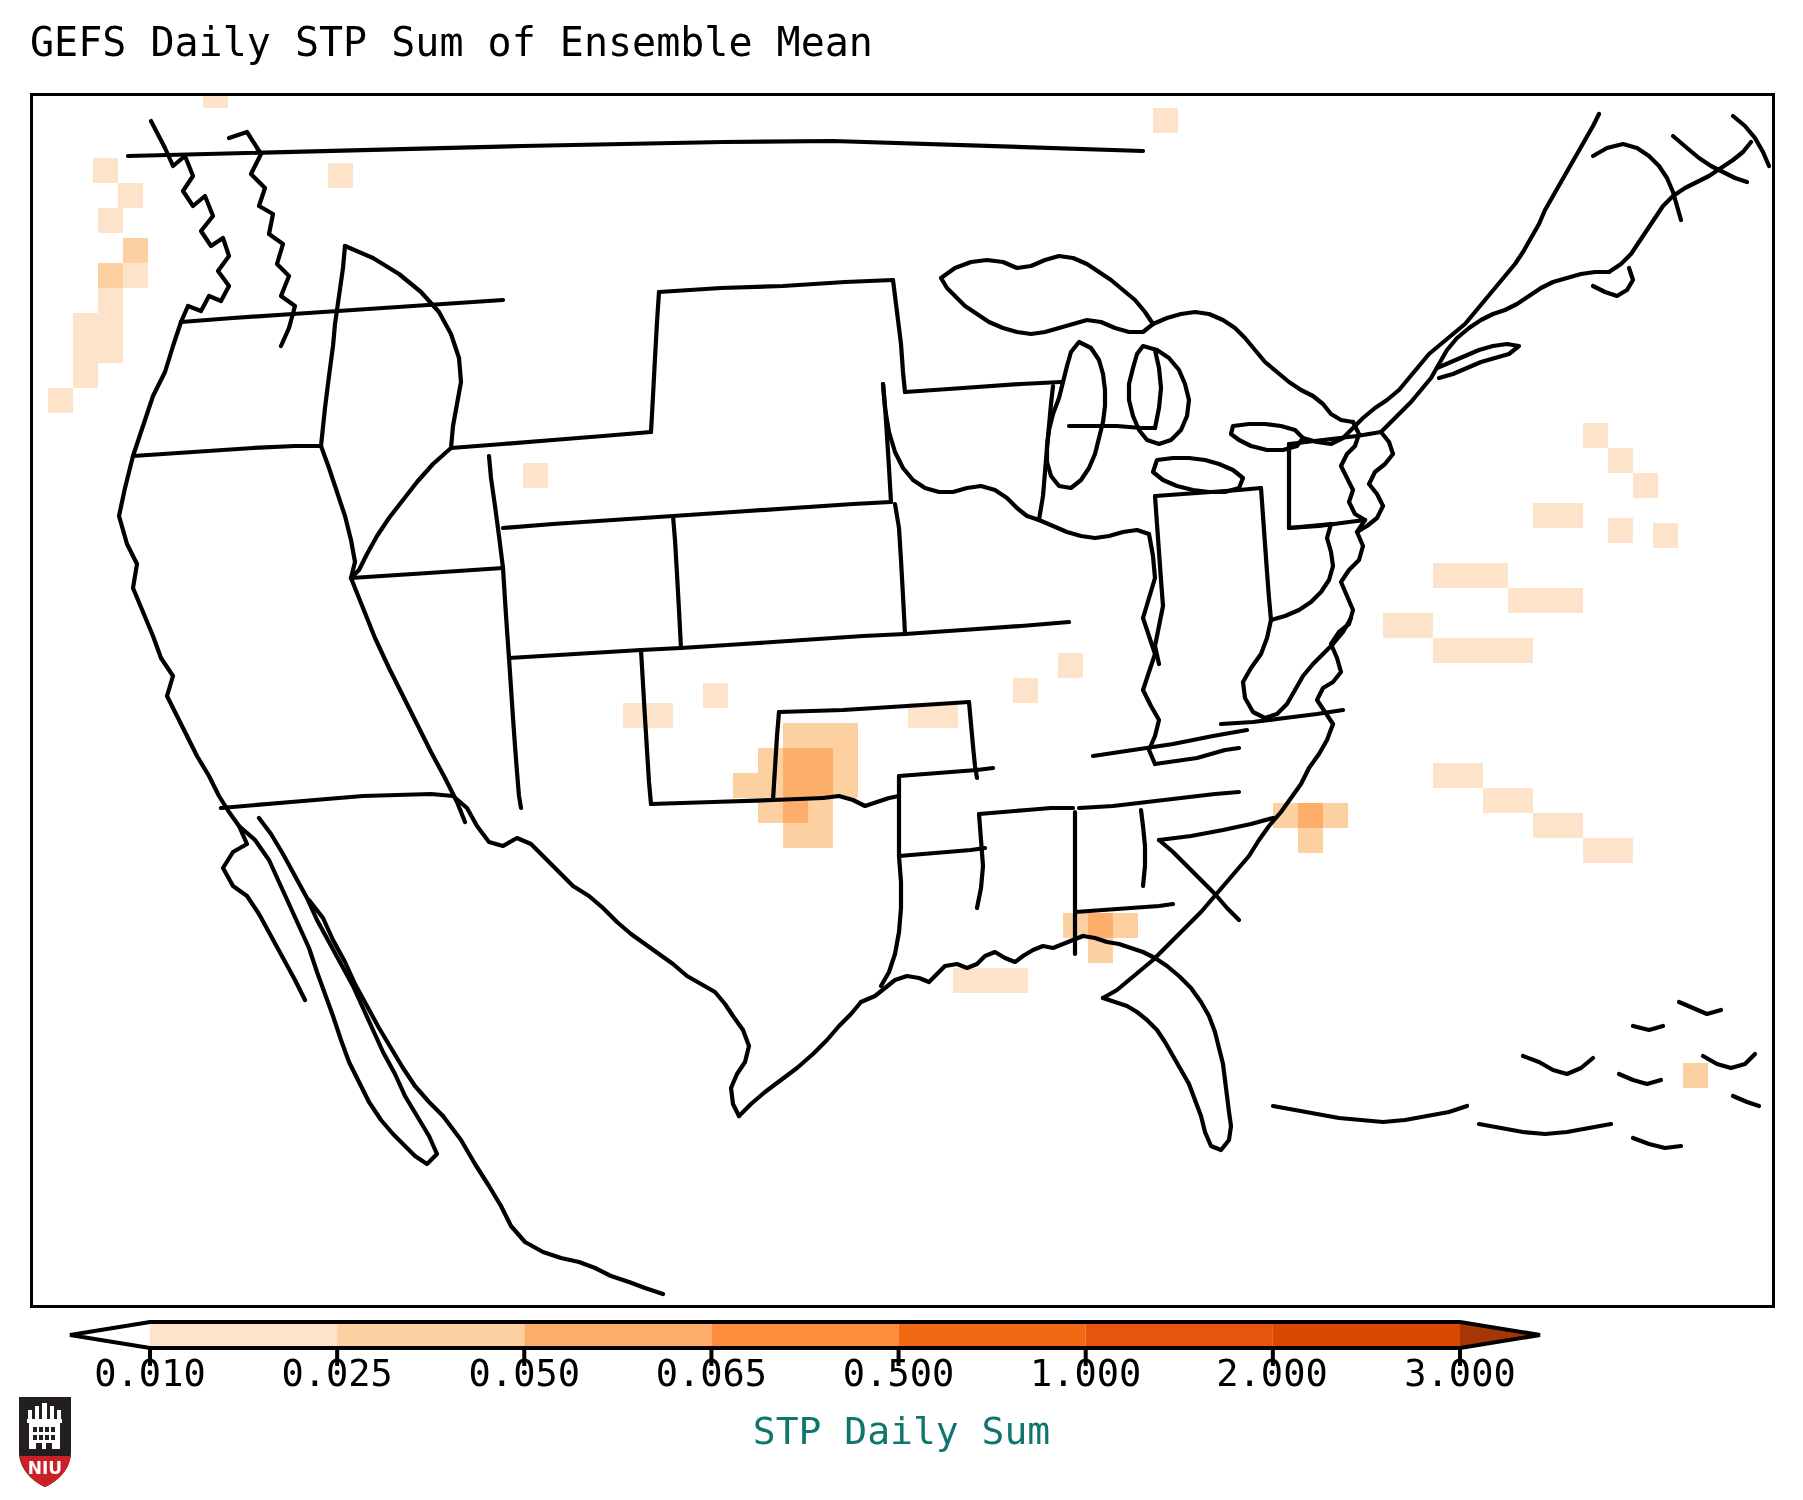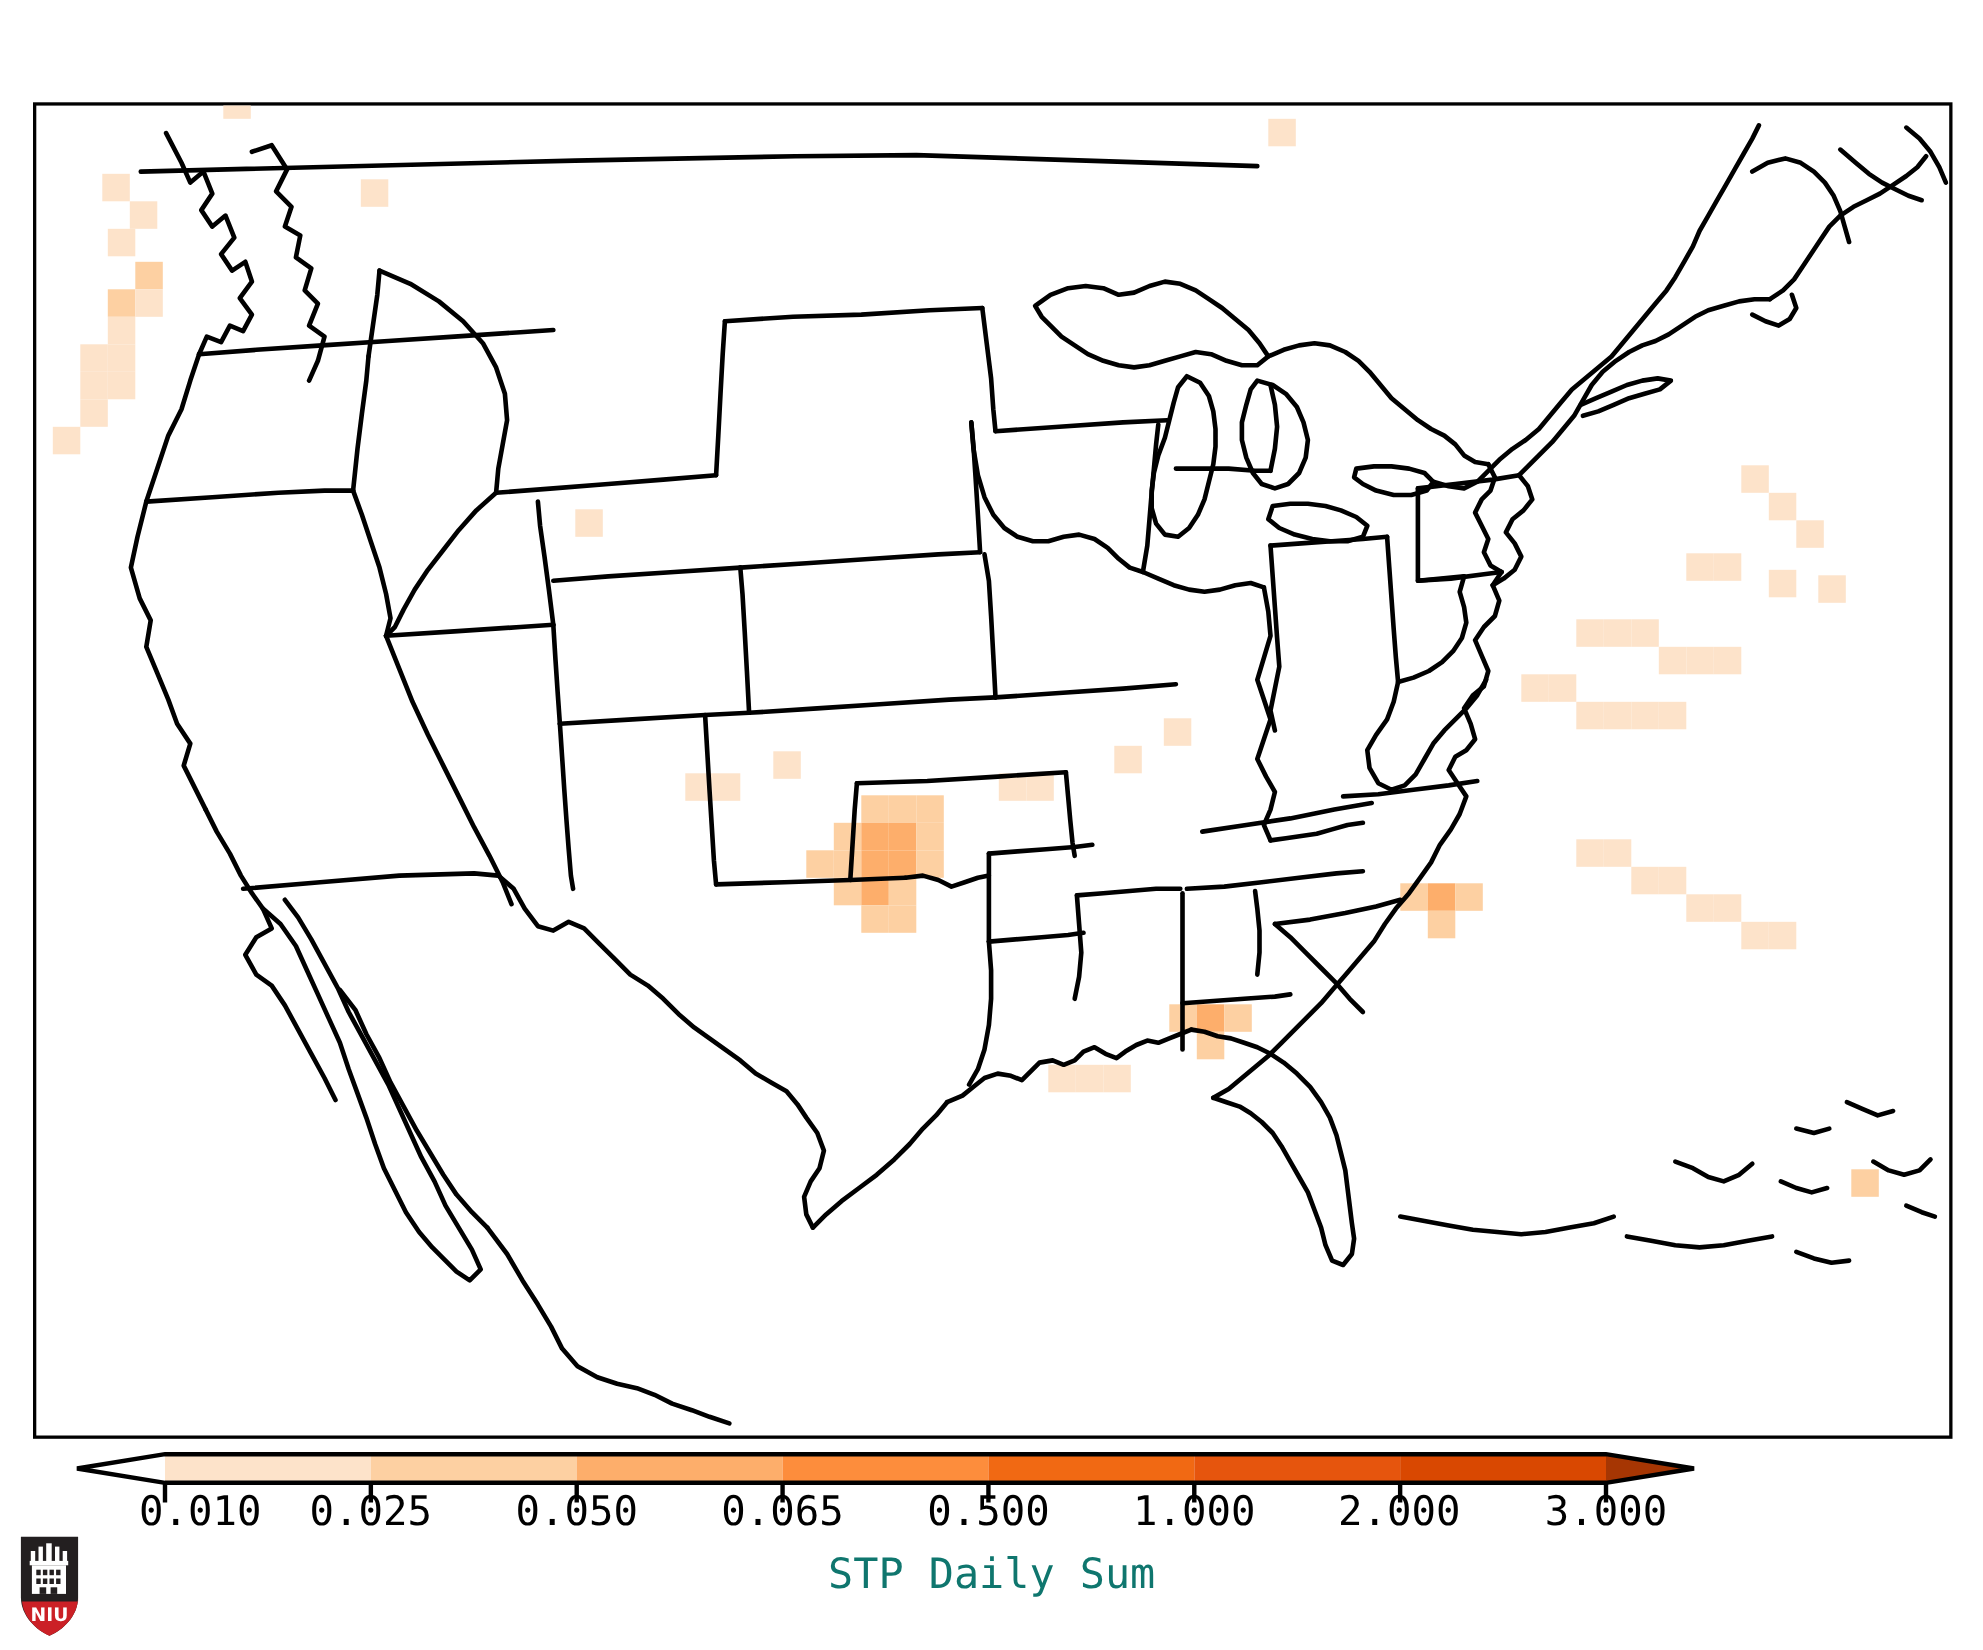--- a/index.html
+++ b/index.html
@@ -121,20 +121,21 @@
     top: 1392px;
     width: 62px;
     height: 100px;
   }
 </style>
 </head>
 <body>
 
 <div id="page">
 
+  <div id="title">GEFS Daily STP Sum of Ensemble Mean</div>
 
   <div id="map-panel">
 
     <div id="data-layer">
         <div class="cell" style="left: 170px; top: -13px; width: 25px; height: 25px; background: rgb(253, 227, 202);"></div>
         <div class="cell" style="left: 1120px; top: 12px; width: 25px; height: 25px; background: rgb(253, 227, 202);"></div>
         <div class="cell" style="left: 60px; top: 62px; width: 25px; height: 25px; background: rgb(253, 227, 202);"></div>
         <div class="cell" style="left: 85px; top: 87px; width: 25px; height: 25px; background: rgb(253, 227, 202);"></div>
         <div class="cell" style="left: 65px; top: 112px; width: 25px; height: 25px; background: rgb(253, 227, 202);"></div>
         <div class="cell" style="left: 295px; top: 67px; width: 25px; height: 25px; background: rgb(253, 227, 202);"></div>
@@ -484,21 +485,21 @@
           <line x1="337.1428571428571" y1="38" x2="337.1428571428571" y2="56" stroke="#000000" stroke-width="4"></line>
           <line x1="524.2857142857142" y1="38" x2="524.2857142857142" y2="56" stroke="#000000" stroke-width="4"></line>
           <line x1="711.4285714285714" y1="38" x2="711.4285714285714" y2="56" stroke="#000000" stroke-width="4"></line>
           <line x1="898.5714285714286" y1="38" x2="898.5714285714286" y2="56" stroke="#000000" stroke-width="4"></line>
           <line x1="1085.7142857142858" y1="38" x2="1085.7142857142858" y2="56" stroke="#000000" stroke-width="4"></line>
           <line x1="1272.857142857143" y1="38" x2="1272.857142857143" y2="56" stroke="#000000" stroke-width="4"></line>
           <line x1="1460" y1="38" x2="1460" y2="56" stroke="#000000" stroke-width="4"></line>
         </g>
     </svg>
     <div id="cbar-labels">
-        <div class="cbar-tick-label" style="left: 150px; margin-left: 32px;">0.010</div>
+        <div class="cbar-tick-label" style="left: 150px;">0.010</div>
         <div class="cbar-tick-label" style="left: 337.143px;">0.025</div>
         <div class="cbar-tick-label" style="left: 524.286px;">0.050</div>
         <div class="cbar-tick-label" style="left: 711.429px;">0.065</div>
         <div class="cbar-tick-label" style="left: 898.571px;">0.500</div>
         <div class="cbar-tick-label" style="left: 1085.71px;">1.000</div>
         <div class="cbar-tick-label" style="left: 1272px;">2.000</div>
         <div class="cbar-tick-label" style="left: 1460px;">3.000</div>
       </div>
     <div id="cbar-axis-label">STP Daily Sum</div>
   </div>

